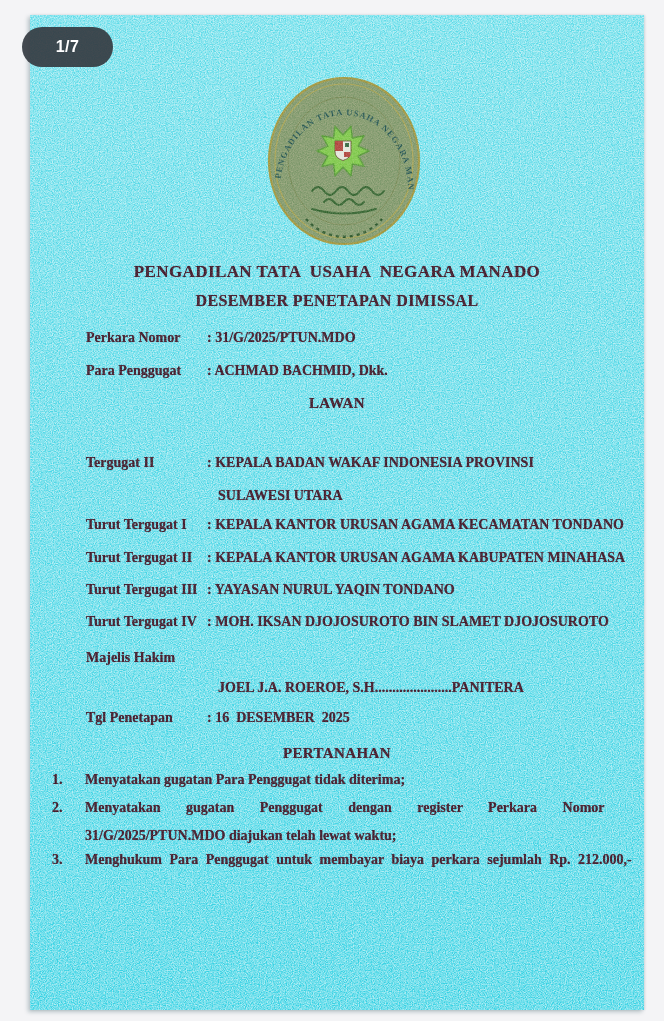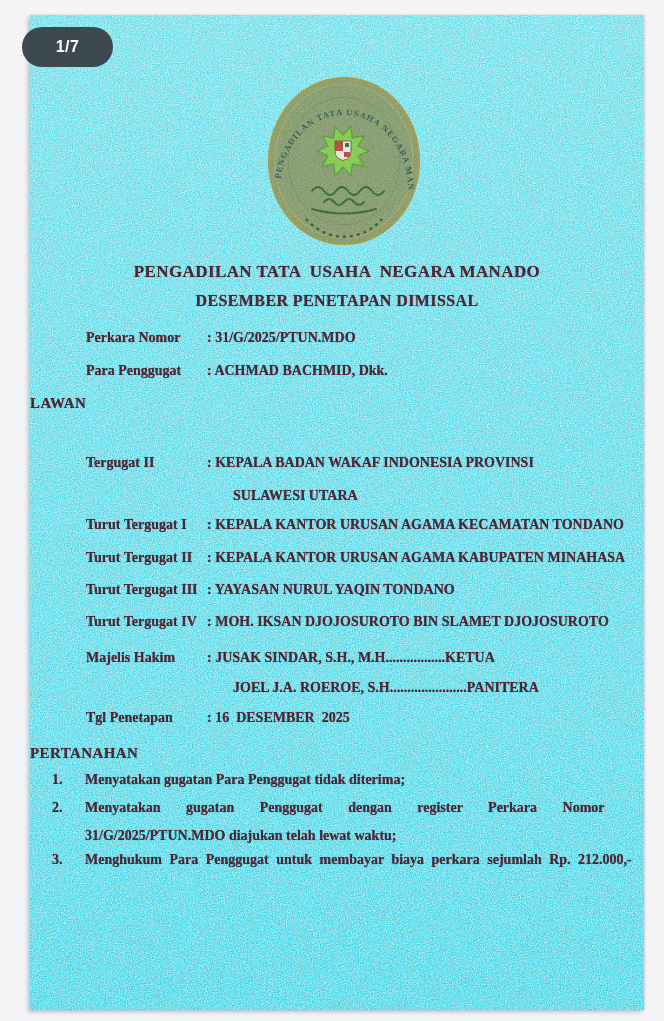--- a/index.html
+++ b/index.html
@@ -43,26 +43,26 @@
   .layer { position:absolute; inset:0; z-index:3; }
 
   .txt {
     color:#3f1626;
     font-weight:bold;
     white-space:pre;
     text-shadow:0 0 0.7px rgba(63,22,38,0.75);
   }
 
   .doc-title { position:absolute; width:100%; text-align:center; font-size:17px; letter-spacing:0.4px; }
-  .center-head { position:absolute; width:100%; font-size:15px; letter-spacing:0.4px;font-family:Liberation Serif, serif; }
+  .center-head { position:absolute; width:100%; text-align:center; font-size:15px; letter-spacing:0.4px;font-family:Liberation Serif, serif; }
 
   .frow { position:absolute; left:0; width:100%; height:18px; font-size:14px; }
   .frow .lbl { position:absolute; left:36px;margin-left:20px; }
   .frow .val { position:absolute; left:177px; }
-  .frow .val2 { position:absolute; left:187px;padding-left:16px; }
+  .frow .val2 { position:absolute; left:172px;padding-left:16px; }
 
   .vrow { position:absolute; left:0; width:100%; height:18px; font-size:14px; }
   .vrow .num { position:absolute; left:22px; }
   .vrow .vline { position:absolute; left:47px;margin-left:8px; }
   .vrow .vline.justified { word-spacing:22px; }
   .vrow .vline.semi-justified { word-spacing:4px; }
 
   
   .seal {
     position:absolute; left:236px; top:60px;
@@ -170,21 +170,20 @@
         <span class="val txt">: YAYASAN NURUL YAQIN TONDANO</span>
       </div>
 
       <div class="frow" style="top:599px">
         <span class="lbl txt">Turut Tergugat IV</span>
         <span class="val txt">: MOH. IKSAN DJOJOSUROTO BIN SLAMET DJOJOSUROTO</span>
       </div>
 
       <div class="frow" style="top:635px">
         <span class="lbl txt">Majelis Hakim</span>
-        <span class="val txt">: JUSAK SINDAR, S.H., M.H.................KETUA</span>
       </div>
       <div class="frow" style="top:665px">
         <span class="val2 txt">JOEL J.A. ROEROE, S.H......................PANITERA</span>
       </div>
 
       <div class="frow" style="top:695px">
         <span class="lbl txt">Tgl Penetapan</span>
         <span class="val txt">: 16  DESEMBER  2025</span>
       </div>
 

